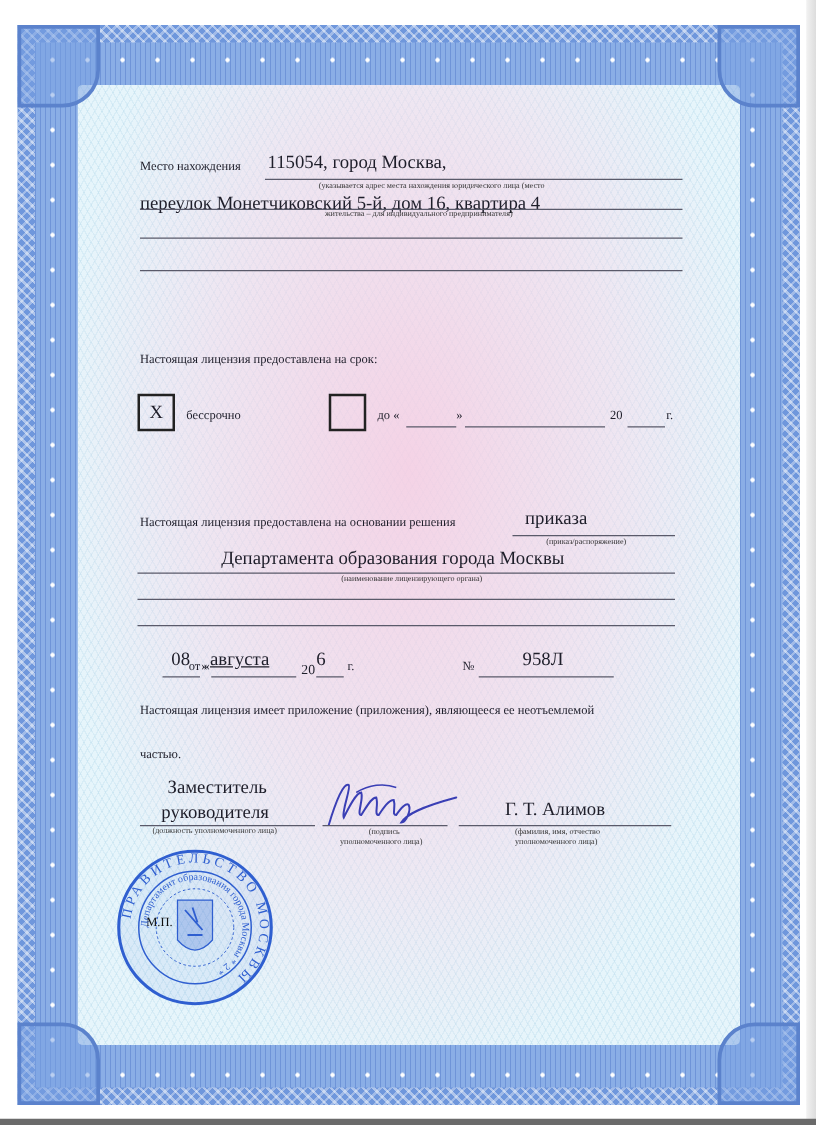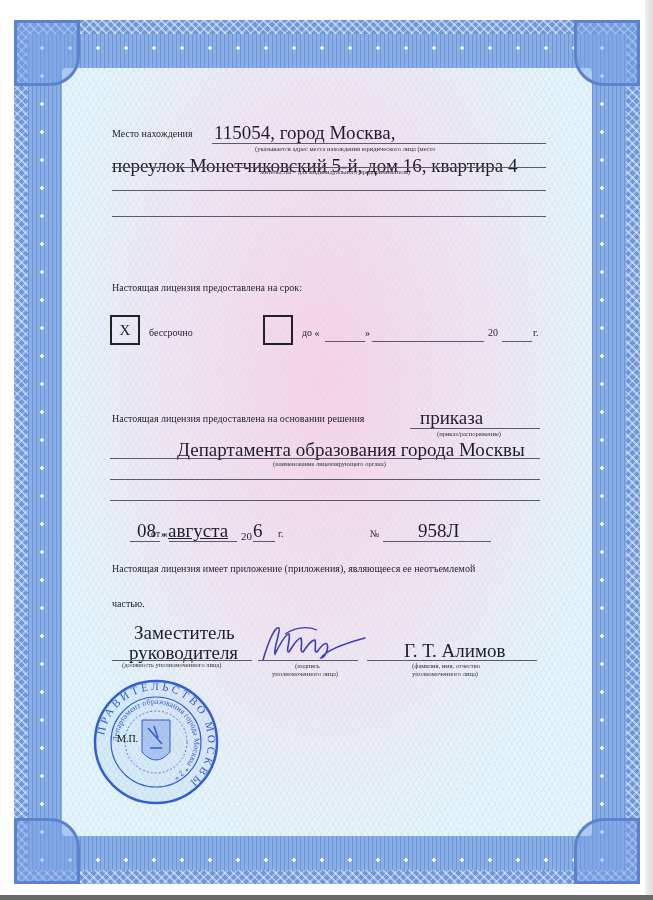--- a/index.html
+++ b/index.html
@@ -30,21 +30,21 @@
            border-radius:4px;
   }
   .corner { position:absolute; width:60px; height:60px; border:3px solid #5b82cc; background:rgba(120,160,225,.5); }
   .corner.tl { left:14px; top:20px; border-radius:0 0 30px 0; }
   .corner.tr { right:13px; top:20px; border-radius:0 0 0 30px; }
   .corner.bl { left:14px; bottom:16px; border-radius:0 30px 0 0; }
   .corner.br { right:13px; bottom:16px; border-radius:30px 0 0 0; }
 
   .t { position:absolute; white-space:nowrap; }
   .lbl { font-size:10px; }
-  .fill { font-size:19px; }
+  .fill { font-size:15px; }
   .small { font-size:6.5px; color:#333; }
   .line { position:absolute; height:1px; background:#5a5a6a; }
 
   .box { position:absolute; width:30px; height:30px; border:2px solid #222; box-sizing:border-box;
          font-size:15px; text-align:center; line-height:26px; }
 
   .sig { position:absolute; }
   .stamp { position:absolute; left:92px; top:678px; width:128px; height:128px; }
 </style>
 </head>

